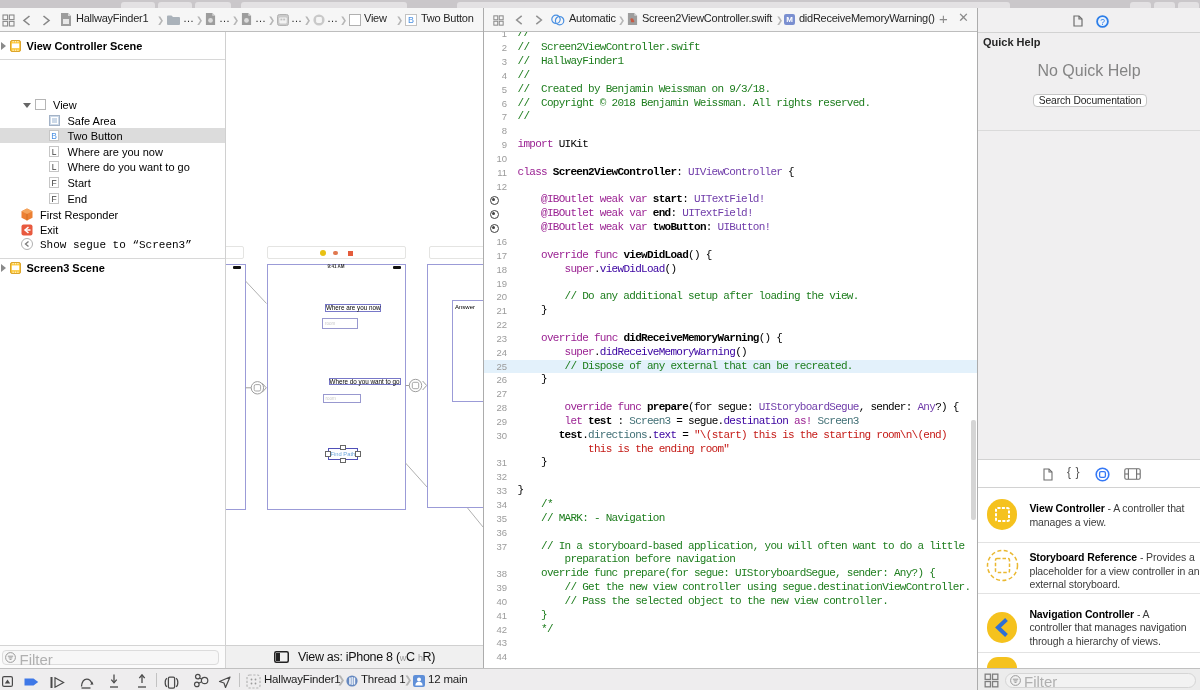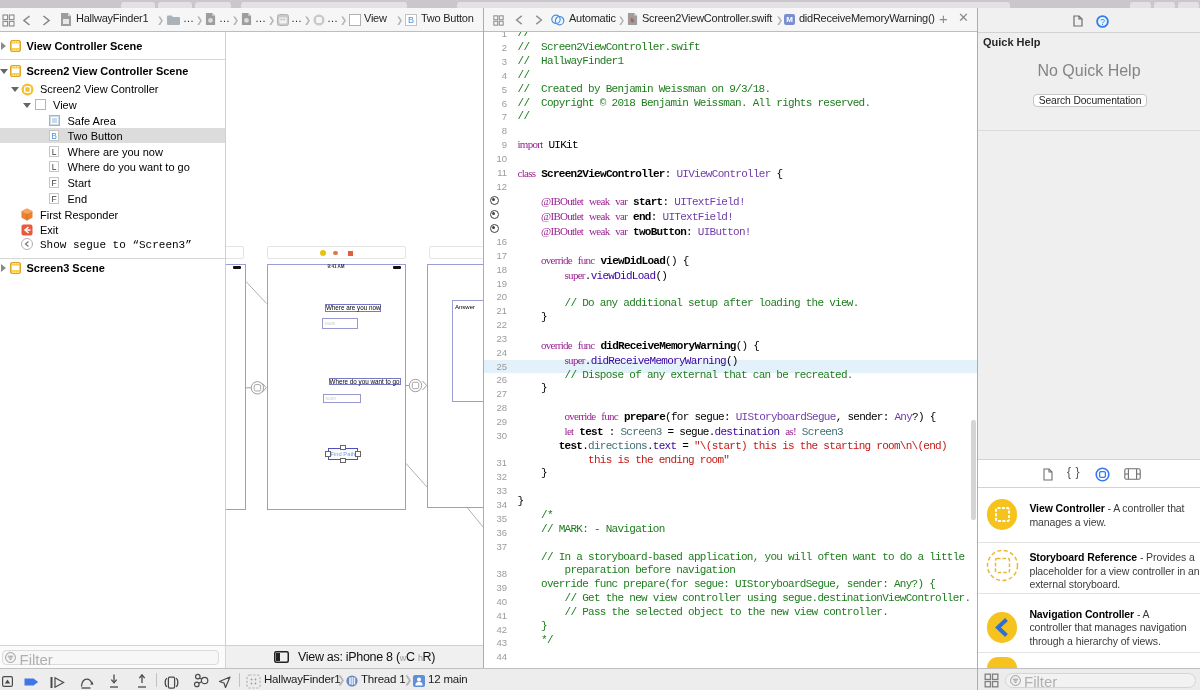--- a/index.html
+++ b/index.html
@@ -22,21 +22,21 @@
 .row{position:absolute;left:0;width:225px;height:15.4px;white-space:nowrap;}
 .rt{position:absolute;font-size:11px;color:#000;top:1px;}
 .b{font-weight:bold;}
 .tri{position:absolute;width:0;height:0;}
 .trir{border-left:5px solid #8a8a8a;border-top:4px solid transparent;border-bottom:4px solid transparent;}
 .trid{border-top:5px solid #666;border-left:4px solid transparent;border-right:4px solid transparent;}
 .lb{position:absolute;width:10px;height:11px;background:#fff;border:1px solid #c6c6c6;font-size:8.5px;text-align:center;line-height:11px;box-sizing:border-box;}
 .hsep{position:absolute;height:1px;background:#d8d8d8;}
 
 .codeblock{position:absolute;font-family:"Liberation Mono",monospace;font-size:11px;letter-spacing:-0.72px;line-height:13.84px;white-space:pre;color:#000;}
-.k{color:#9b2393;font-family:Liberation Serif, serif;}
+.k{color:#9b2393;}
 .c{color:#1d7d1d;}
 .t{color:#703daa;}
 .m{color:#3900a0;}
 .s{color:#c41a16;}
 .pj{color:#3f6e74;}
 .d{font-weight:bold;}
 
 #lfilter{left:0;top:645px;width:225px;height:23px;background:#fbfbfb;border-top:1px solid #d4d4d4;box-sizing:border-box;}
 #viewas{left:225px;top:645px;width:258px;height:23px;background:#f0f0f0;border-top:1px solid #d0d0d0;border-left:1px solid #d4d4d4;box-sizing:border-box;}
 #debugbar{left:0;top:668px;width:977px;height:22px;background:#eeedee;border-top:1px solid #c0c0c0;box-sizing:border-box;}
@@ -173,42 +173,20 @@
         <rect x="2.4" y="1.1" width="1.4" height="1.2" fill="#fff" opacity="0.8"></rect>
         <rect x="4.8" y="1.1" width="1.4" height="1.2" fill="#fff" opacity="0.8"></rect>
         <rect x="7.2" y="1.1" width="1.4" height="1.2" fill="#fff" opacity="0.8"></rect>
         <rect x="2.4" y="9.6" width="1.4" height="1.2" fill="#fff" opacity="0.8"></rect>
         <rect x="4.8" y="9.6" width="1.4" height="1.2" fill="#fff" opacity="0.8"></rect>
         <rect x="7.2" y="9.6" width="1.4" height="1.2" fill="#fff" opacity="0.8"></rect>
       </svg>
     <span class="rt b" style="left:26.5px;">View Controller Scene</span>
   </div>
   <div class="hsep" style="left:0;top:26.5px;width:225px;"></div>
-  <div class="row" style="top:32px;">
-    <span class="tri trid" style="left:0px;top:5px;"></span>
-    <svg class="abs" style="left:10px;top:1px;" width="11" height="12" viewBox="0 0 11 12">
-        <rect x="0.5" y="0.5" width="10" height="11" rx="1.5" fill="#fcc52f" stroke="#dca52c"></rect>
-        <rect x="1.8" y="3.4" width="7.4" height="4.8" fill="#fff"></rect>
-        <rect x="2.4" y="1.1" width="1.4" height="1.2" fill="#fff" opacity="0.8"></rect>
-        <rect x="4.8" y="1.1" width="1.4" height="1.2" fill="#fff" opacity="0.8"></rect>
-        <rect x="7.2" y="1.1" width="1.4" height="1.2" fill="#fff" opacity="0.8"></rect>
-        <rect x="2.4" y="9.6" width="1.4" height="1.2" fill="#fff" opacity="0.8"></rect>
-        <rect x="4.8" y="9.6" width="1.4" height="1.2" fill="#fff" opacity="0.8"></rect>
-        <rect x="7.2" y="9.6" width="1.4" height="1.2" fill="#fff" opacity="0.8"></rect>
-      </svg>
-    <span class="rt b" style="left:26.5px;">Screen2 View Controller Scene</span>
-  </div>
-  <div class="row" style="top:50px;">
-    <span class="tri trid" style="left:11px;top:5px;"></span>
-    <svg class="abs" style="left:21px;top:0.5px;" width="13" height="13" viewBox="0 0 13 13">
-        <circle cx="6.5" cy="6.5" r="6" fill="#f6c02e"></circle>
-        <rect x="3.6" y="3.6" width="5.8" height="5.8" rx="1.6" fill="none" stroke="#fff" stroke-width="1.4"></rect>
-      </svg>
-    <span class="rt" style="left:40px;">Screen2 View Controller</span>
-  </div>
   <div class="row" style="top:66px;">
     <span class="tri trid" style="left:23px;top:5px;"></span>
     <svg class="abs" style="left:35px;top:1px;" width="11" height="11" viewBox="0 0 11 11">
         <rect x="0.5" y="0.5" width="10" height="10" fill="#fff" stroke="#b5b5b5"></rect>
       </svg>
     <span class="rt" style="left:53px;">View</span>
   </div>
   <div class="row" style="top:81.5px;">
     <svg class="abs" style="left:49px;top:1px;" width="11" height="11" viewBox="0 0 11 11">
         <rect x="0.5" y="0.5" width="10" height="10" fill="#ccd9e8" stroke="#a3b2c6"></rect>

